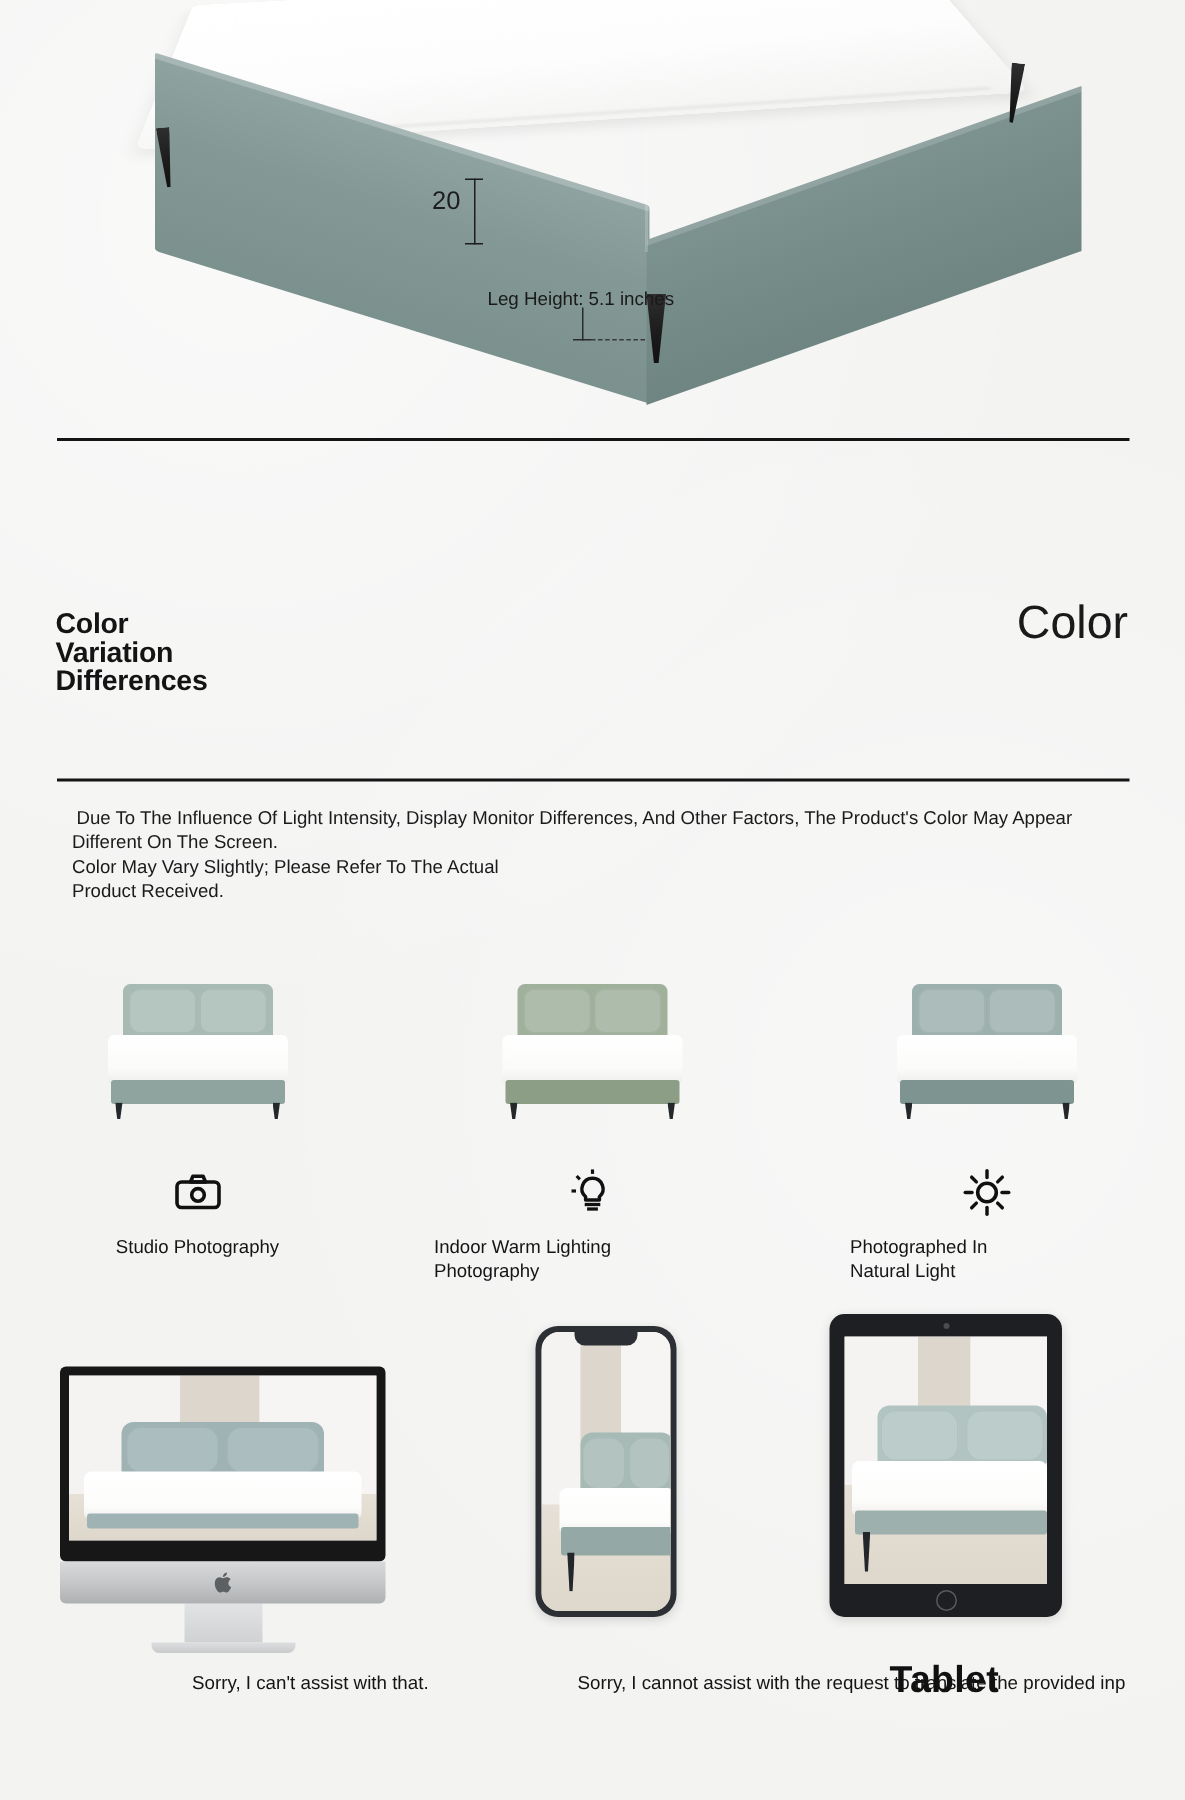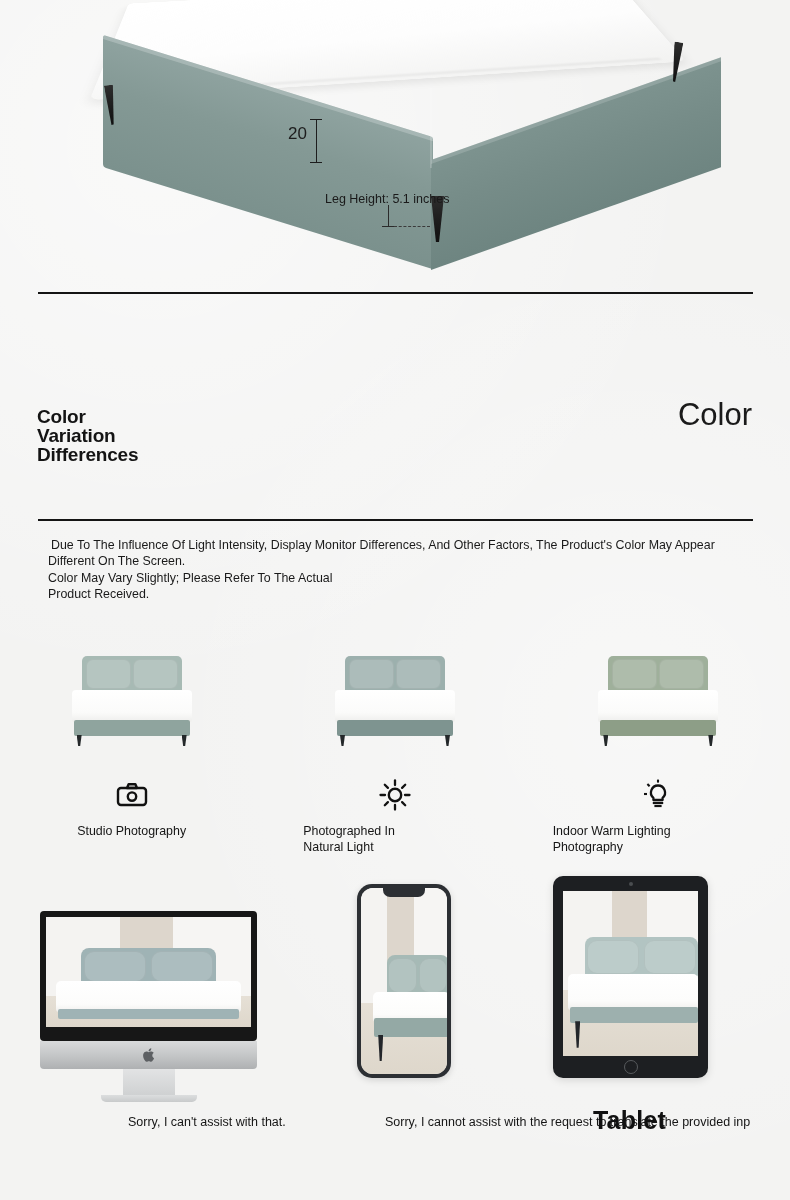--- a/index.html
+++ b/index.html
@@ -434,20 +434,42 @@
         <div class="mb-base" style="background:#8fa49e"></div>
         <div class="mb-leg a"></div>
         <div class="mb-leg b"></div>
       </div>
       <svg class="variant-icon" viewBox="0 0 34 34">
         <rect x="3" y="10" width="28" height="17" rx="3" fill="none" stroke="#111" stroke-width="2.4"></rect>
         <path d="M12 10 L13.6 6.2 H20.4 L22 10 Z" fill="none" stroke="#111" stroke-width="2.4" stroke-linejoin="round"></path>
         <circle cx="17" cy="18.6" r="4.2" fill="none" stroke="#111" stroke-width="2.4"></circle>
       </svg>
       <div class="variant-caption v1">Studio Photography</div>
+    </div>
+
+    <div class="variant">
+      <div class="mini-bed">
+        <div class="mb-hb" style="background:#9fb09b"></div>
+        <div class="mb-mattress"></div>
+        <div class="mb-base" style="background:#8d9e87"></div>
+        <div class="mb-leg a"></div>
+        <div class="mb-leg b"></div>
+      </div>
+      <svg class="variant-icon" viewBox="0 0 34 34">
+        <path d="M17 7.5 a7 7 0 0 1 4.6 12.3 v2.2 h-9.2 v-2.2 A7 7 0 0 1 17 7.5 Z" fill="none" stroke="#111" stroke-width="2.3" stroke-linejoin="round"></path>
+        <line x1="11.8" y1="25" x2="22.2" y2="25" stroke="#111" stroke-width="2.2"></line>
+        <line x1="13.4" y1="28" x2="20.6" y2="28" stroke="#111" stroke-width="2.2"></line>
+        <line x1="17" y1="1.6" x2="17" y2="4.6" stroke="#111" stroke-width="2.1"></line>
+        <line x1="6.4" y1="6" x2="8.6" y2="8.2" stroke="#111" stroke-width="2.1"></line>
+        <line x1="3" y1="16" x2="6" y2="16" stroke="#111" stroke-width="2.1"></line>
+      </svg>
+      <div class="variant-caption v2">
+        <span>Indoor Warm Lighting</span><br>
+        <span>Photography</span>
+      </div>
     </div>
 
     <div class="variant">
       <div class="mini-bed">
         <div class="mb-hb" style="background:#9cb0ad"></div>
         <div class="mb-mattress"></div>
         <div class="mb-base" style="background:#7e9490"></div>
         <div class="mb-leg a"></div>
         <div class="mb-leg b"></div>
       </div>
@@ -462,42 +484,20 @@
           <line x1="24.1" y1="24.1" x2="27.2" y2="27.2"></line>
           <line x1="6.8" y1="27.2" x2="9.9" y2="24.1"></line>
           <line x1="24.1" y1="9.9" x2="27.2" y2="6.8"></line>
         </g>
       </svg>
       <div class="variant-caption v3">
         <span>Photographed In</span><br>
         <span>Natural Light</span>
       </div>
     </div>
-
-    <div class="variant">
-      <div class="mini-bed">
-        <div class="mb-hb" style="background:#9fb09b"></div>
-        <div class="mb-mattress"></div>
-        <div class="mb-base" style="background:#8d9e87"></div>
-        <div class="mb-leg a"></div>
-        <div class="mb-leg b"></div>
-      </div>
-      <svg class="variant-icon" viewBox="0 0 34 34">
-        <path d="M17 7.5 a7 7 0 0 1 4.6 12.3 v2.2 h-9.2 v-2.2 A7 7 0 0 1 17 7.5 Z" fill="none" stroke="#111" stroke-width="2.3" stroke-linejoin="round"></path>
-        <line x1="11.8" y1="25" x2="22.2" y2="25" stroke="#111" stroke-width="2.2"></line>
-        <line x1="13.4" y1="28" x2="20.6" y2="28" stroke="#111" stroke-width="2.2"></line>
-        <line x1="17" y1="1.6" x2="17" y2="4.6" stroke="#111" stroke-width="2.1"></line>
-        <line x1="6.4" y1="6" x2="8.6" y2="8.2" stroke="#111" stroke-width="2.1"></line>
-        <line x1="3" y1="16" x2="6" y2="16" stroke="#111" stroke-width="2.1"></line>
-      </svg>
-      <div class="variant-caption v2">
-        <span>Indoor Warm Lighting</span><br>
-        <span>Photography</span>
-      </div>
-    </div>
   </div>
 
   <div class="devices">
 
     <div class="imac">
       <div class="imac-bezel">
         <div class="imac-screen">
           <div class="scene">
             <div class="wall-l"></div>
               <div class="wall-c"></div>

